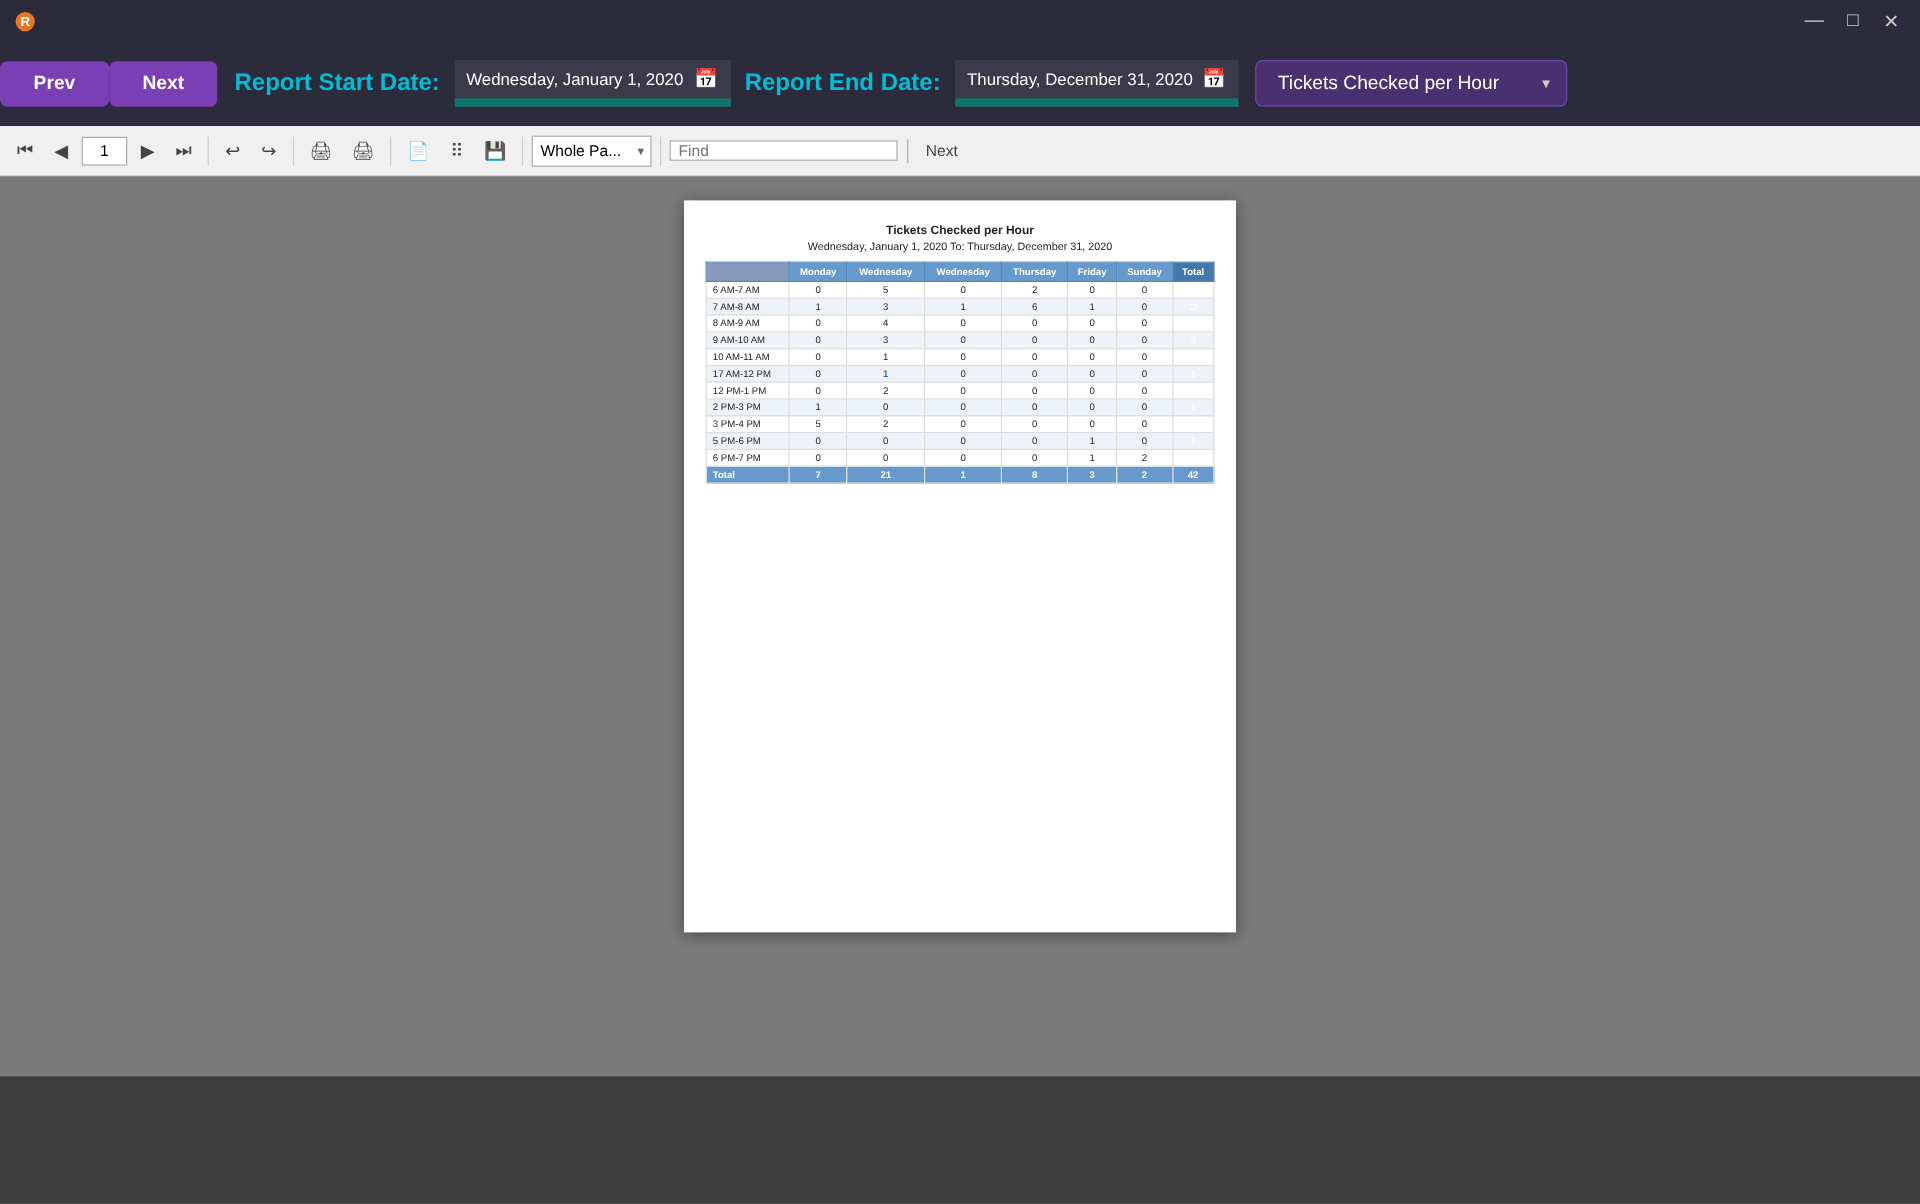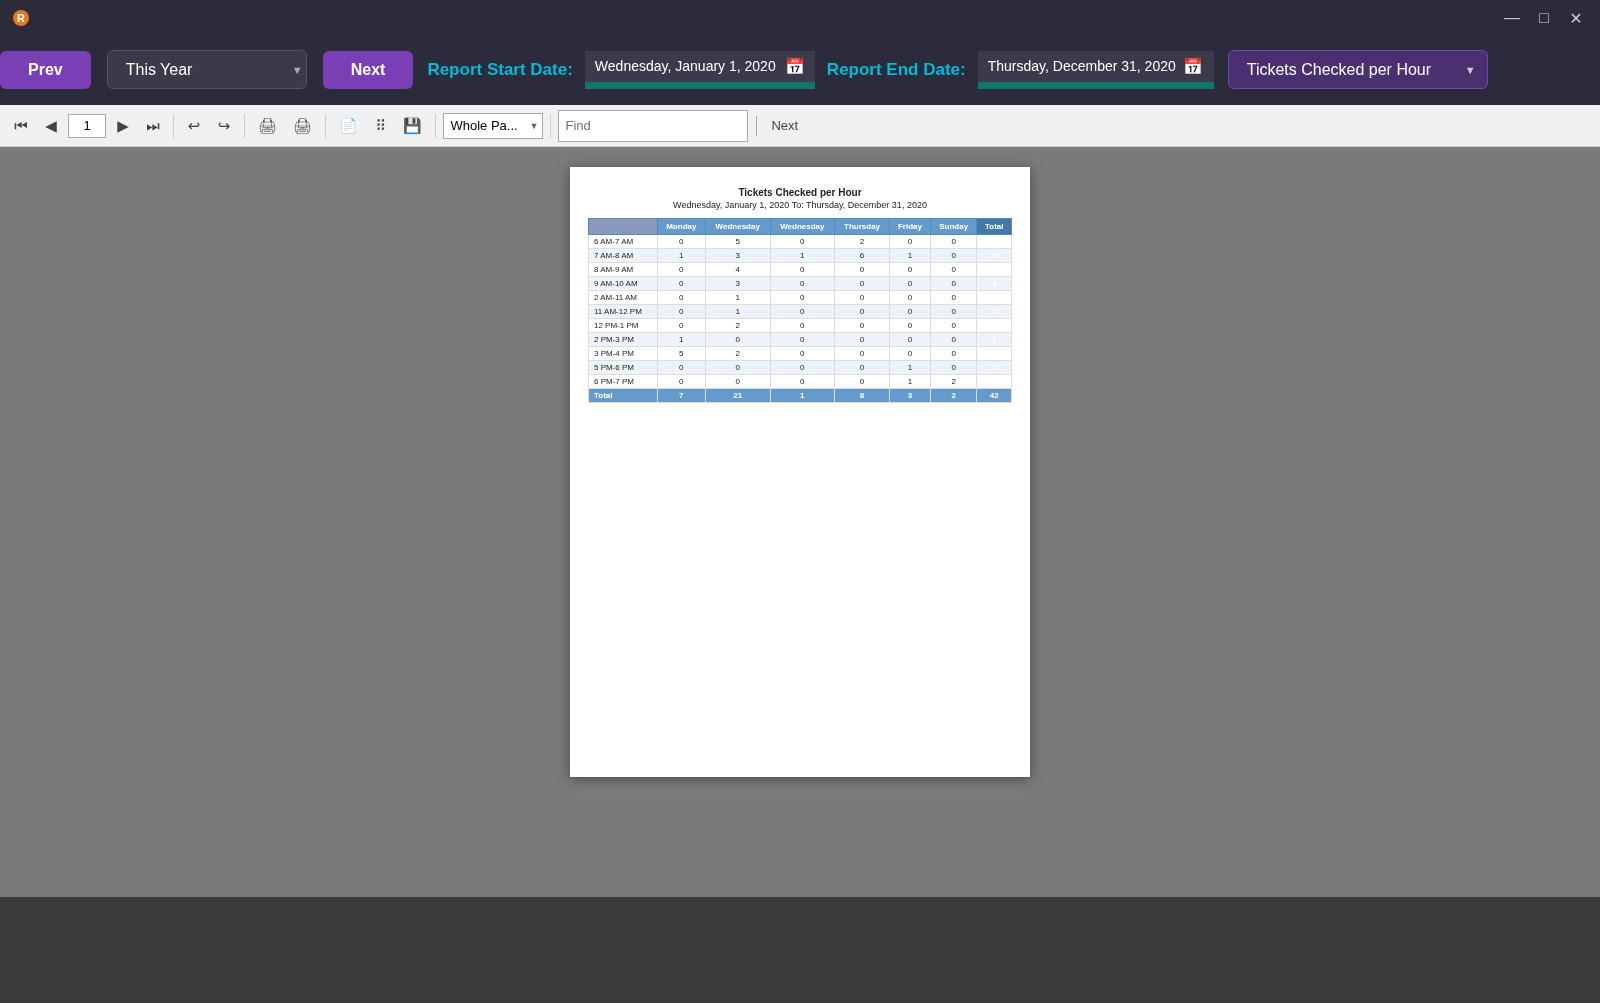--- a/index.html
+++ b/index.html
@@ -108,21 +108,21 @@
       pointer-events: none;
     }
 
     .date-row {
       display: flex;
       align-items: center;
       gap: 12px;
     }
     .date-label {
       color: #00bcd4;
-      font-size: 17px;
+      font-size: 20px;
       font-weight: 600;
     }
     .date-input {
       background: #3a3a4a;
       border: none;
       border-bottom: 7px solid #0f766e;
       color: white;
       font-size: 14px;
       padding: 6px 10px;
       display: flex;
@@ -225,21 +225,21 @@
       color: #666;
       pointer-events: none;
     }
     .tb-find-sep {
       width: 1px;
       height: 20px;
       background: #aaa;
       margin: 0 4px;
     }
     .tb-find-input {
-      height: 32px;
+      height: 17px;
       border: 1px solid #aaa;
       font-size: 13px;
       padding: 2px 6px;
       min-width: 120px;
     }
     .tb-find-btn {
       background: none;
       border: none;
       font-size: 13px;
       color: #444;
@@ -348,27 +348,20 @@
     <button class="title-bar-btn">—</button>
     <button class="title-bar-btn">□</button>
     <button class="title-bar-btn close">✕</button>
   </div>
 </div>
 
 <div class="top-area">
 
   <div class="nav-row">
     <button class="btn-purple">Prev</button>
-    <div class="select-wrapper">
-      <select class="dropdown-period">
-        <option>This Year</option>
-        <option>Last Year</option>
-        <option>Custom Range</option>
-      </select>
-    </div>
     <button class="btn-purple">Next</button>
   </div>
 
   <div class="date-row">
     <span class="date-label">Report Start Date:</span>
     <div class="date-input">
       <span style="flex:1">Wednesday, January 1, 2020</span>
       <span class="date-cal-icon">📅</span>
     </div>
     <span class="date-label">Report End Date:</span>
@@ -474,31 +467,31 @@
     <td>9 AM-10 AM</td>
     <td>0</td>
     <td>3</td>
     <td>0</td>
     <td>0</td>
     <td>0</td>
     <td>0</td>
     <td class="total-val">3</td>
   </tr>
           <tr>
-    <td>2 AM-11 AM</td>
+    <td>10 AM-11 AM</td>
     <td>0</td>
     <td>1</td>
     <td>0</td>
     <td>0</td>
     <td>0</td>
     <td>0</td>
     <td class="total-val">1</td>
   </tr>
           <tr>
-    <td>11 AM-12 PM</td>
+    <td>17 AM-12 PM</td>
     <td>0</td>
     <td class="cell-blue">1</td>
     <td>0</td>
     <td>0</td>
     <td>0</td>
     <td>0</td>
     <td class="total-val">1</td>
   </tr>
           <tr>
     <td>12 PM-1 PM</td>

